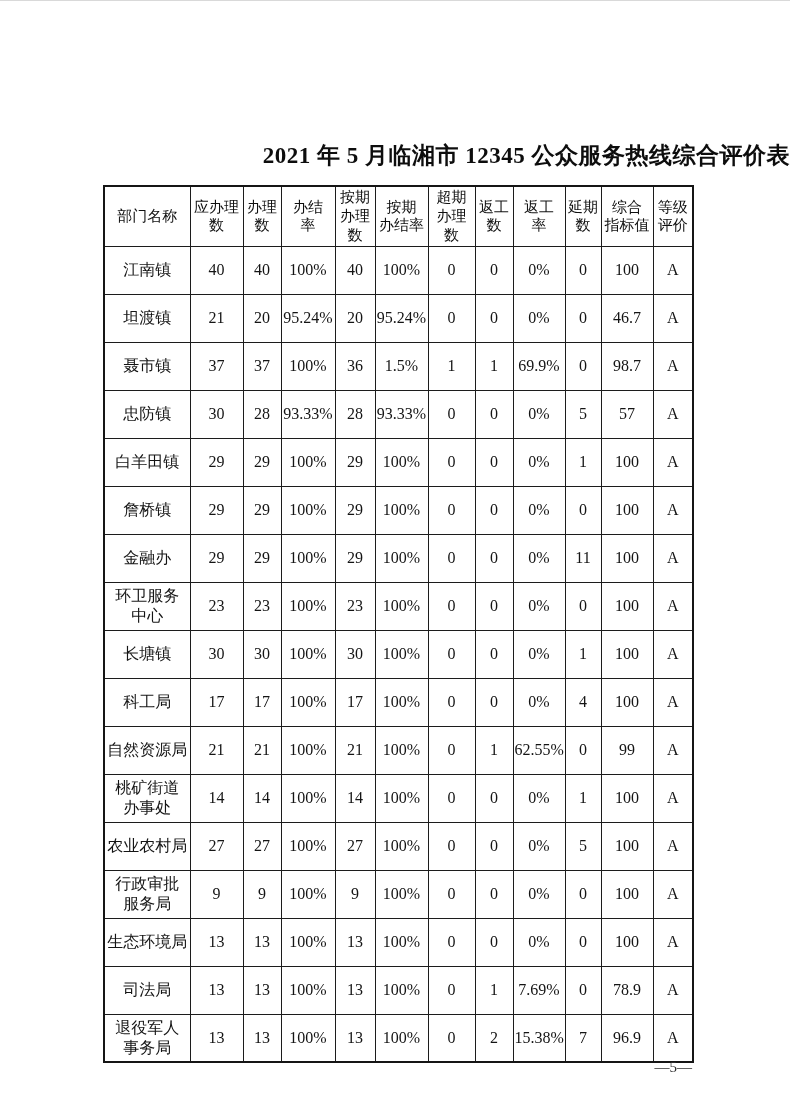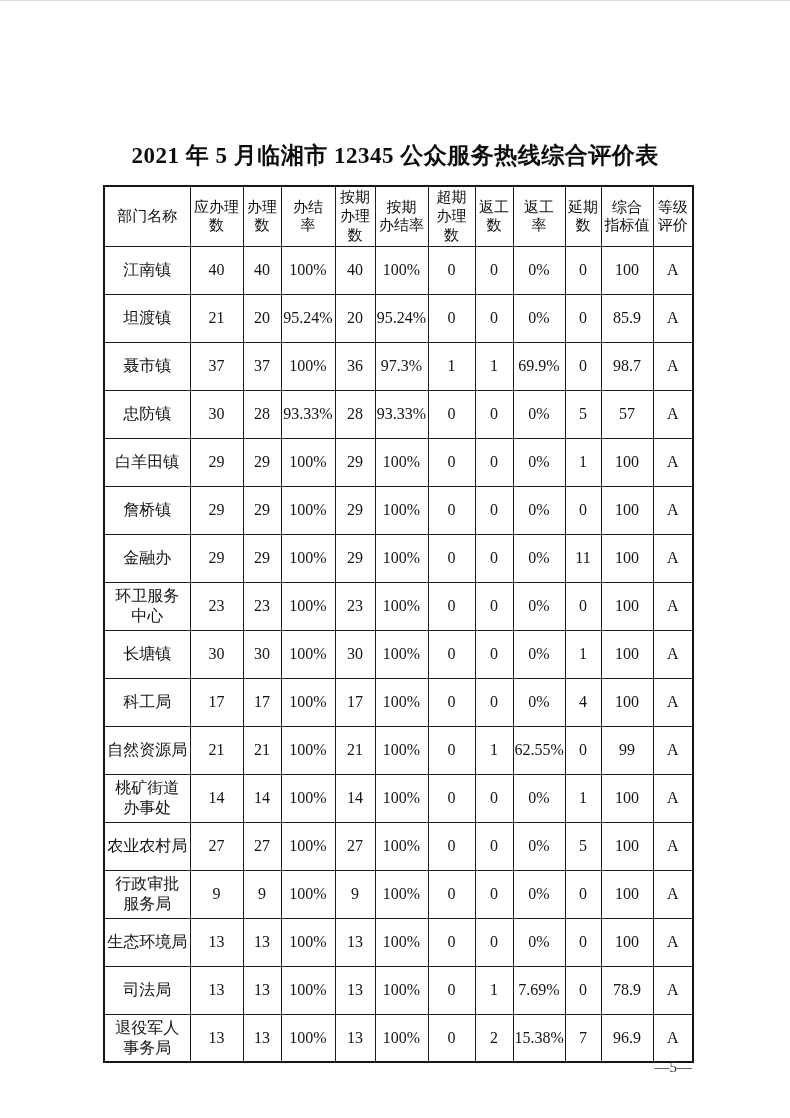--- a/index.html
+++ b/index.html
@@ -16,21 +16,21 @@
     border-top: 1px solid #d9d9d9;
     font-family: "Liberation Serif", "DejaVu Serif", serif;
     color: #111111;
   }
   .title {
     position: absolute;
     top: 139px;
     left: 0;
     width: 100%;
     margin: 0;
-    text-align: center;
+    text-align: right;
     font-size: 23px;
     font-weight: bold;
     letter-spacing: 0.5px;
     font-family: "Liberation Serif", "DejaVu Serif", serif;
     color: #0d0d0d;
   }
   table.eval-table {
     position: absolute;
     left: 103px;
     top: 184px;
@@ -146,30 +146,30 @@
           <td>坦渡镇</td>
           <td>21</td>
           <td>20</td>
           <td>95.24%</td>
           <td>20</td>
           <td>95.24%</td>
           <td>0</td>
           <td>0</td>
           <td>0%</td>
           <td>0</td>
-          <td>85.9</td>
+          <td>46.7</td>
           <td>A</td>
         </tr>
         <tr>
           <td>聂市镇</td>
           <td>37</td>
           <td>37</td>
           <td>100%</td>
           <td>36</td>
-          <td>97.3%</td>
+          <td>1.5%</td>
           <td>1</td>
           <td>1</td>
           <td>69.9%</td>
           <td>0</td>
           <td>98.7</td>
           <td>A</td>
         </tr>
         <tr>
           <td>忠防镇</td>
           <td>30</td>

